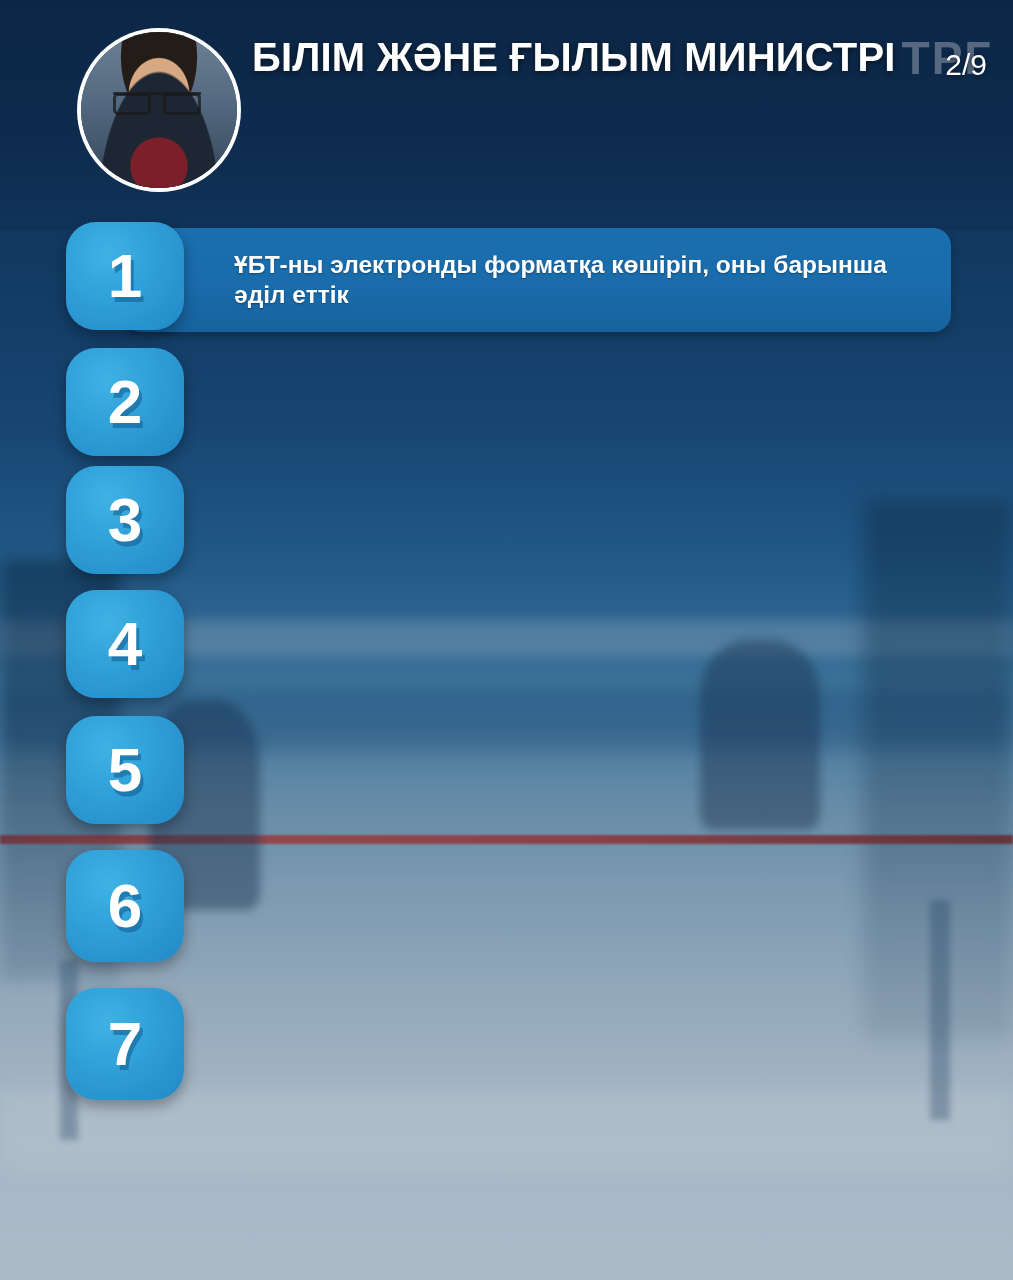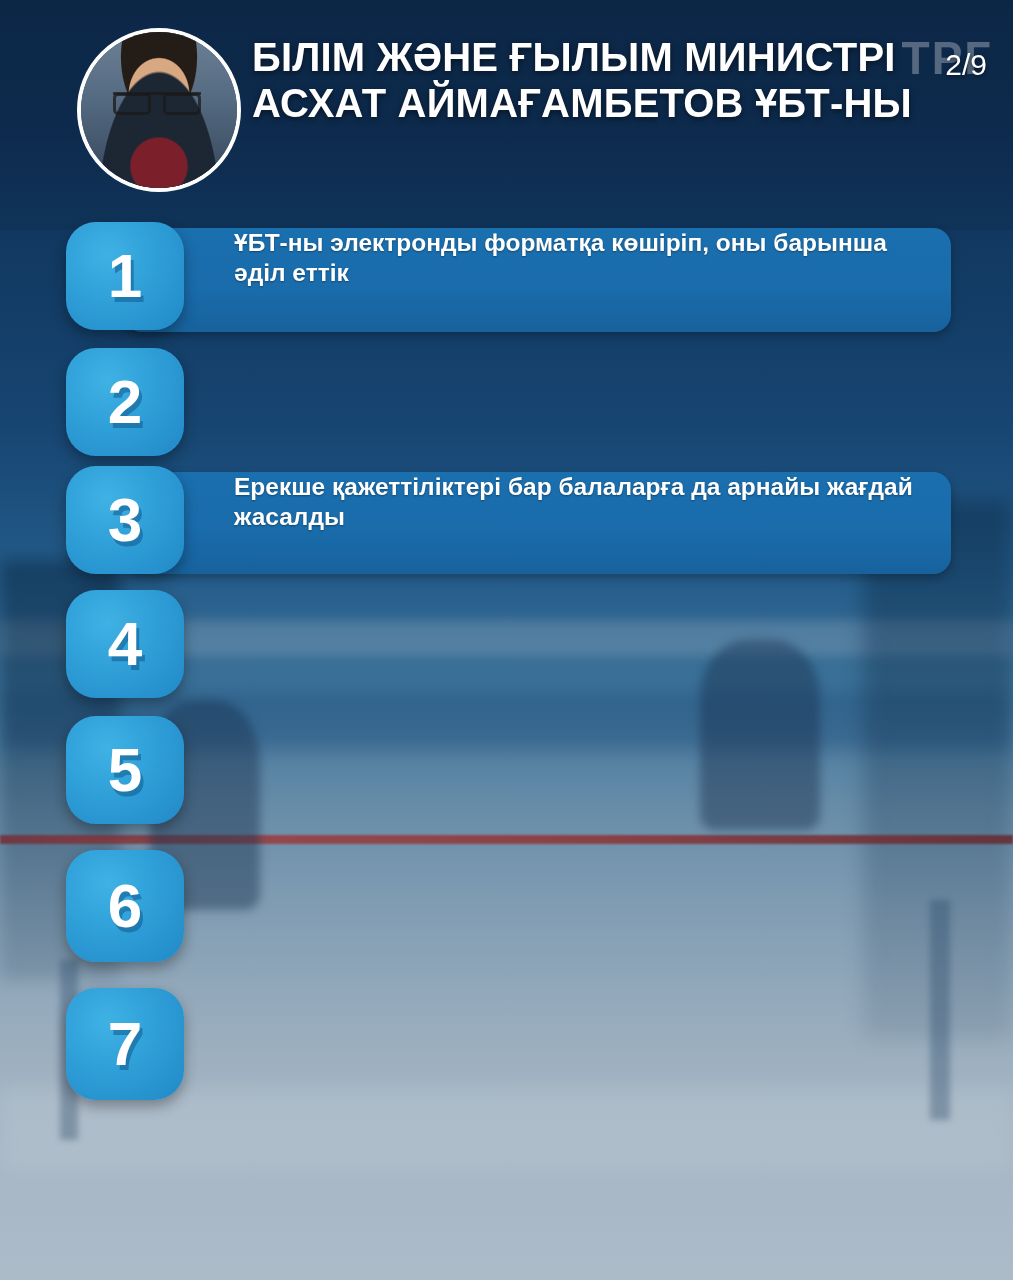--- a/index.html
+++ b/index.html
@@ -199,21 +199,21 @@
   .bar {
     position: absolute;
     left: 124px;
     right: 62px;
     top: 0;
     bottom: 0;
     background: linear-gradient(180deg, #1a6fae 0%, #1a6cab 55%, #17629d 100%);
     border-radius: 18px;
     box-shadow: 0 4px 10px rgba(0,0,0,.28);
     display: flex;
-    align-items: flex-start;
+    align-items: center;
   }
   .bar .text {
     color: #ffffff;
     font-weight: bold;
     font-size: 24.5px;
     line-height: 30px;
     padding: 0 24px 0 110px;
     text-shadow: 0 1px 2px rgba(0,0,0,.35);
   }
   .badge {
@@ -268,21 +268,20 @@
   <div class="overlay-tint"></div>
 
   <div class="header">
     <div class="avatar">
       <div class="face"></div>
       <div class="glasses"></div>
     </div>
 
     <div class="headline">
       <span class="l1">БІЛІМ ЖӘНЕ ҒЫЛЫМ МИНИСТРІ</span>
-      <span class="l2">АСХАТ АЙМАҒАМБЕТОВ ҰБТ-ны</span>
     </div>
 
     <div class="watermark">ТРГ</div>
     <div class="counter">2/9</div>
   </div>
 
   <div class="list">
 
     <div class="row r1">
       <div class="bar">
@@ -293,23 +292,20 @@
       </div>
     </div>
 
     <div class="row r2">
       <div class="badge">
         <span class="num">2</span>
       </div>
     </div>
 
     <div class="row r3">
-      <div class="bar">
-        <div class="text">Ерекше қажеттіліктері бар балаларға да арнайы жағдай жасалды</div>
-      </div>
       <div class="badge">
         <span class="num">3</span>
       </div>
     </div>
 
     <div class="row r4">
       <div class="badge">
         <span class="num">4</span>
       </div>
     </div>

